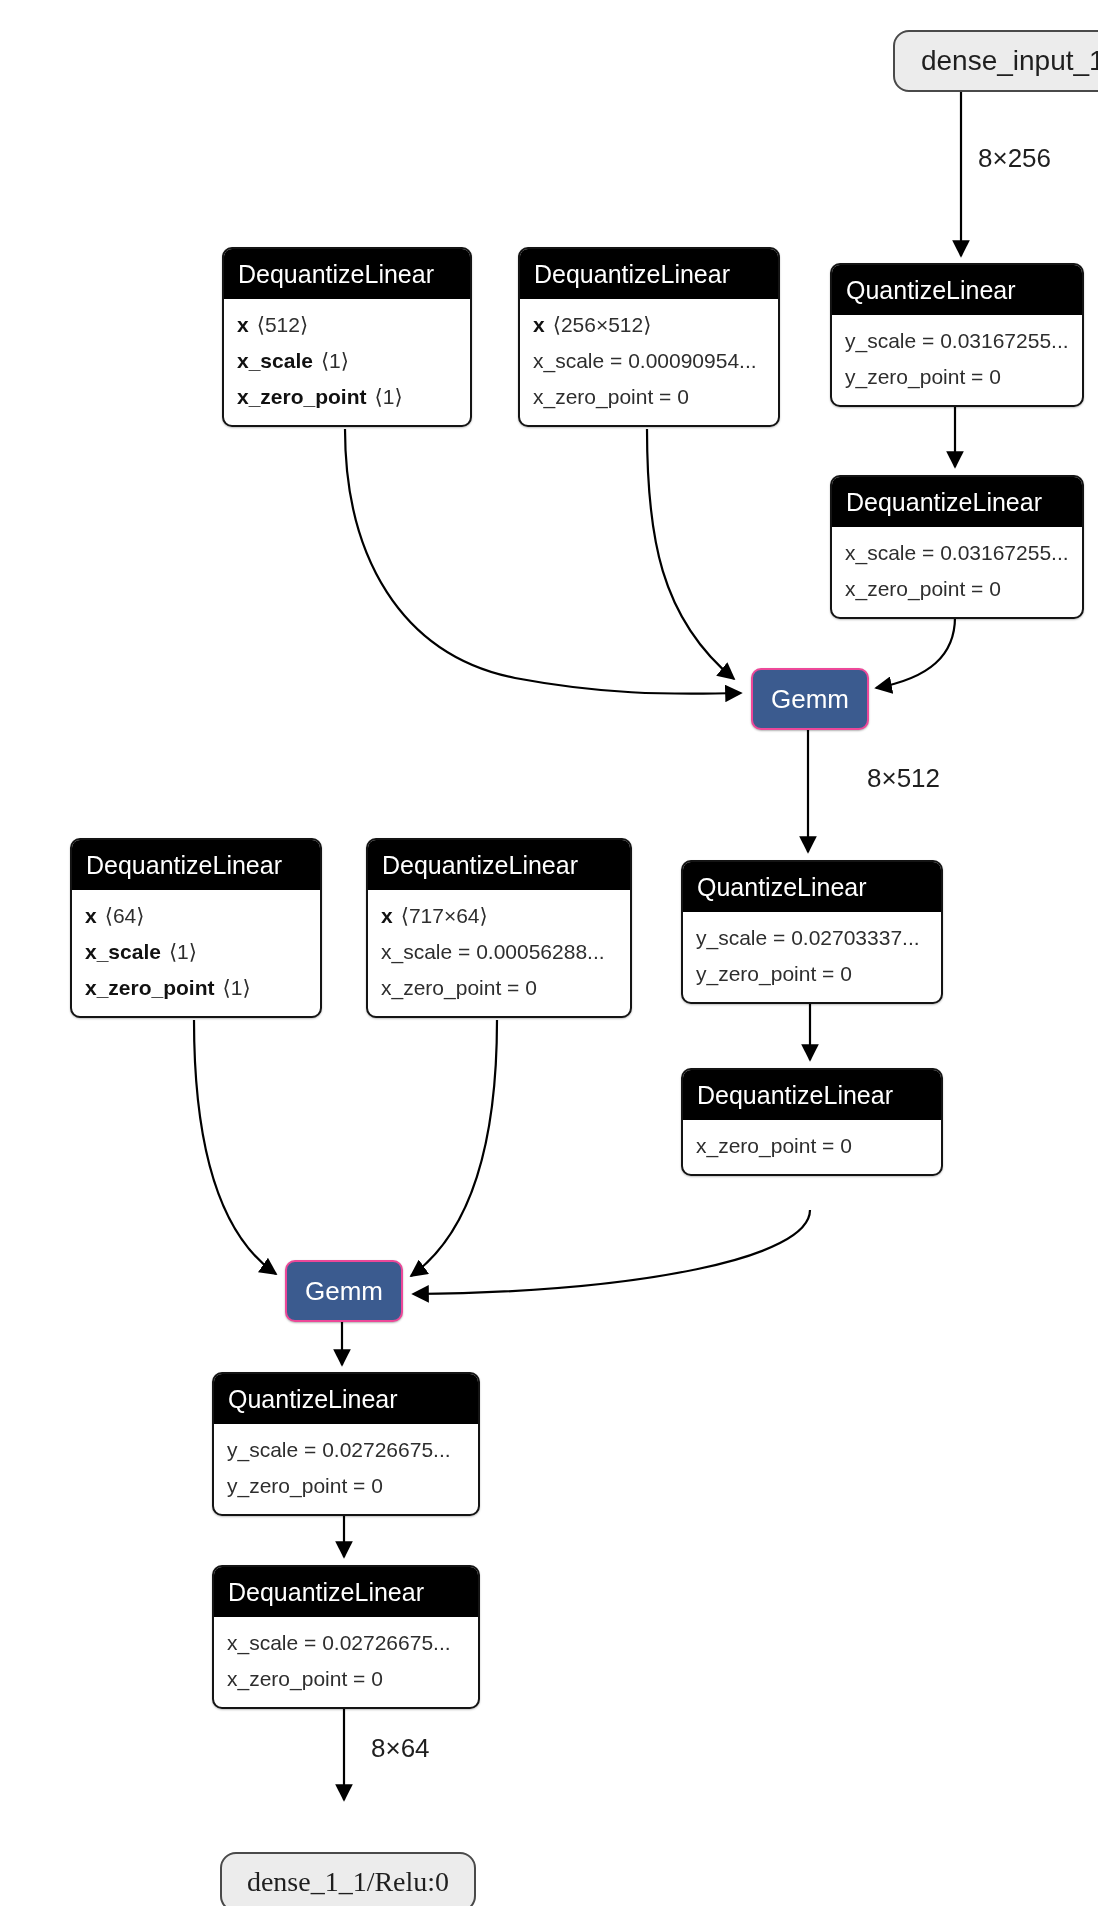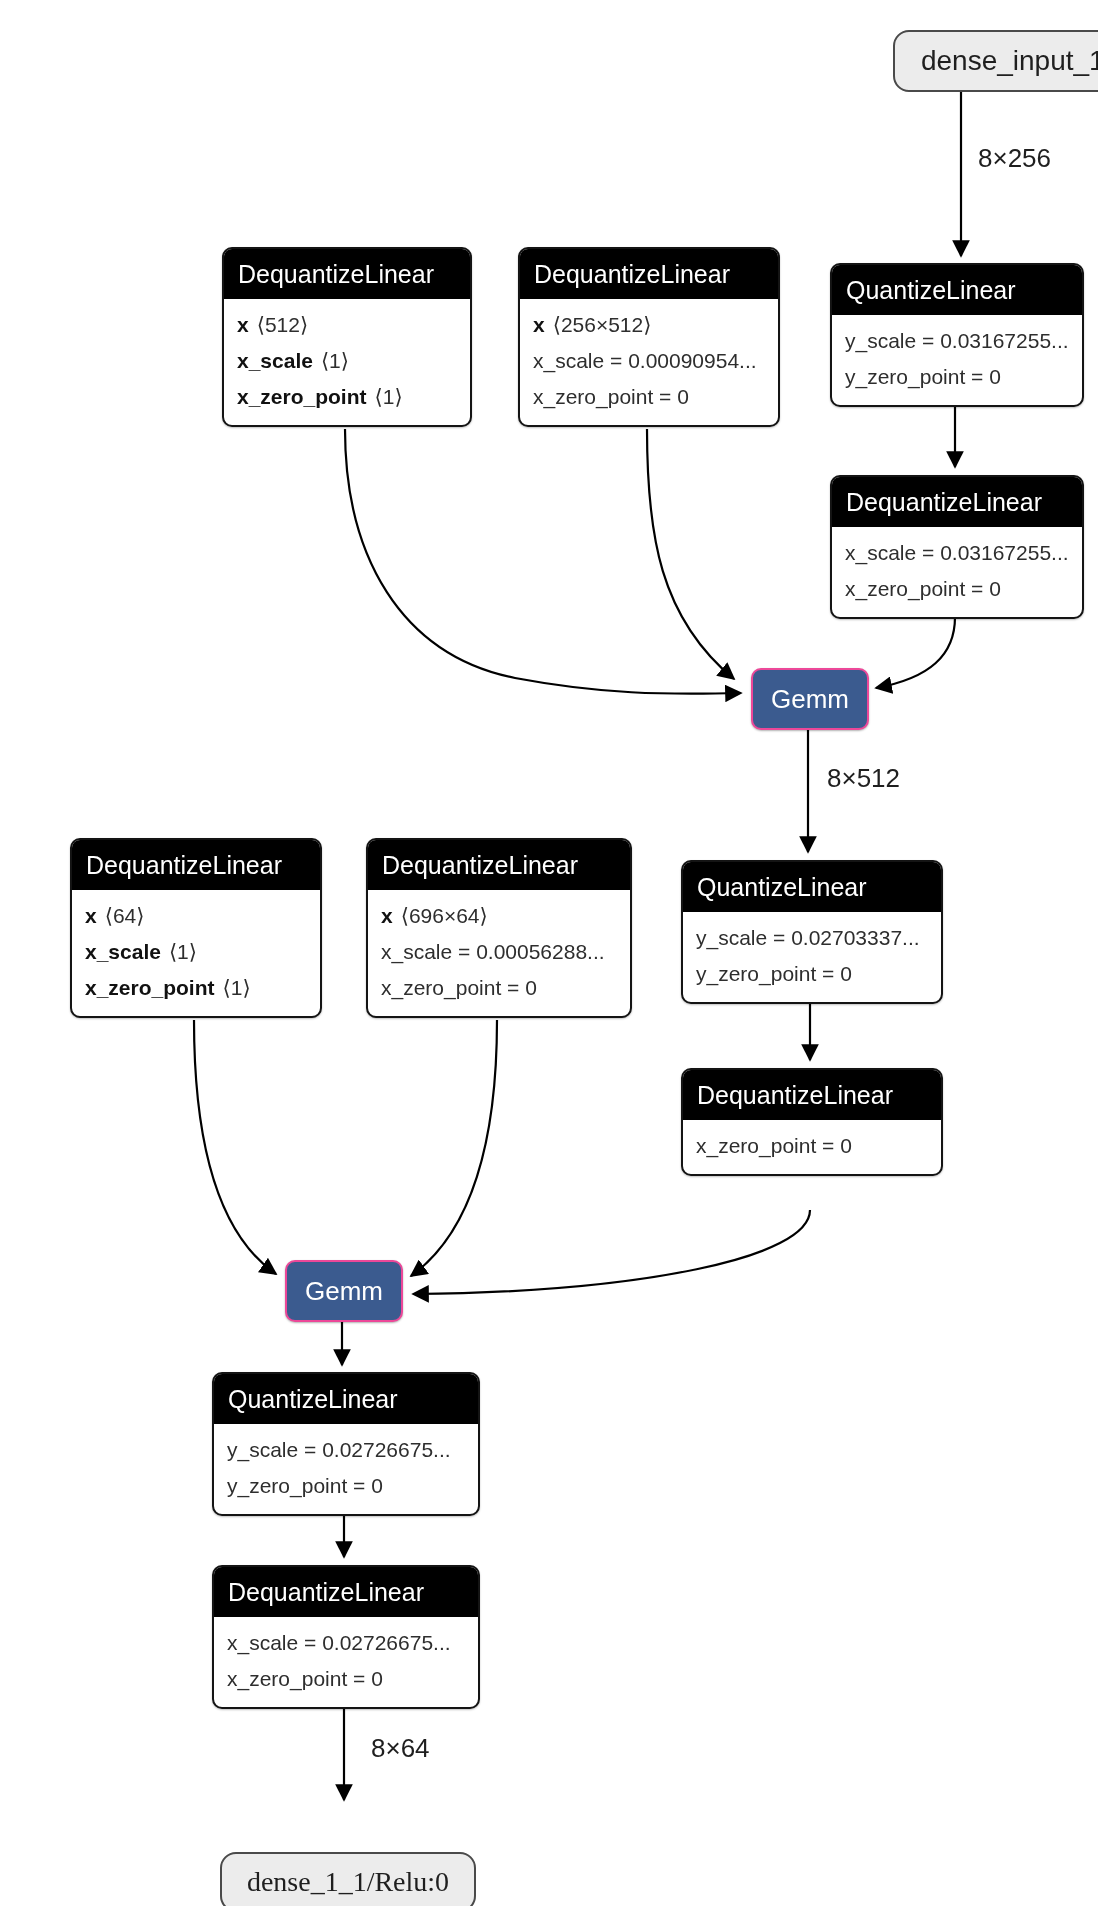--- a/index.html
+++ b/index.html
@@ -105,21 +105,21 @@
     <path class="edge" d="M810,1002 L810,1060" marker-end="url(#arrow)"></path>
     <path class="edge" d="M810,1210 C810,1258 640,1292 413,1294" marker-end="url(#arrow)"></path>
     <path class="edge" d="M194,1020 C194,1135 215,1232 276,1274" marker-end="url(#arrow)"></path>
     <path class="edge" d="M497,1020 C497,1135 475,1230 411,1276" marker-end="url(#arrow)"></path>
     <path class="edge" d="M342,1318 L342,1365" marker-end="url(#arrow)"></path>
     <path class="edge" d="M344,1514 L344,1557" marker-end="url(#arrow)"></path>
     <path class="edge" d="M344,1707 L344,1800" marker-end="url(#arrow)"></path>
   </svg>
 
   <div class="edge-label" style="left:978px; top:143px;">8×256</div>
-  <div class="edge-label" style="left:827px; top:763px;">8×512</div>
+  <div class="edge-label" style="left:867px; top:763px;">8×512</div>
   <div class="edge-label" style="left:360px; top:1733px;margin-left:11px;">8×64</div>
 
   <div class="terminal" style="left:893px; top:30px; width:233px; height:58px;justify-content:flex-end;">
     <span>dense_input_1:0</span>
   </div>
 
   <div class="node" style="left:222px; top:247px; width:246px;">
     <div class="node-header">DequantizeLinear</div>
     <div class="node-body">
       <div class="attr-row"><span class="attr-bold">x</span><span>⟨512⟩</span></div>
@@ -177,21 +177,21 @@
     <div class="node-body">
       <div class="attr-row"><span class="attr-bold">x</span><span>⟨64⟩</span></div>
       <div class="attr-row"><span class="attr-bold">x_scale</span><span>⟨1⟩</span></div>
       <div class="attr-row"><span class="attr-bold">x_zero_point</span><span>⟨1⟩</span></div>
     </div>
   </div>
 
   <div class="node" style="left:366px; top:838px; width:262px;">
     <div class="node-header">DequantizeLinear</div>
     <div class="node-body">
-      <div class="attr-row"><span class="attr-bold">x</span><span>⟨696×64⟩</span></div>
+      <div class="attr-row"><span class="attr-bold">x</span><span>⟨717×64⟩</span></div>
       <div class="attr-row"><span>x_scale = 0.00056288...</span></div>
       <div class="attr-row"><span>x_zero_point = 0</span></div>
     </div>
   </div>
 
   <div class="gemm-node" style="left:285px; top:1260px;">
     <span>Gemm</span>
   </div>
 
   <div class="node" style="left:212px; top:1372px; width:264px;">

